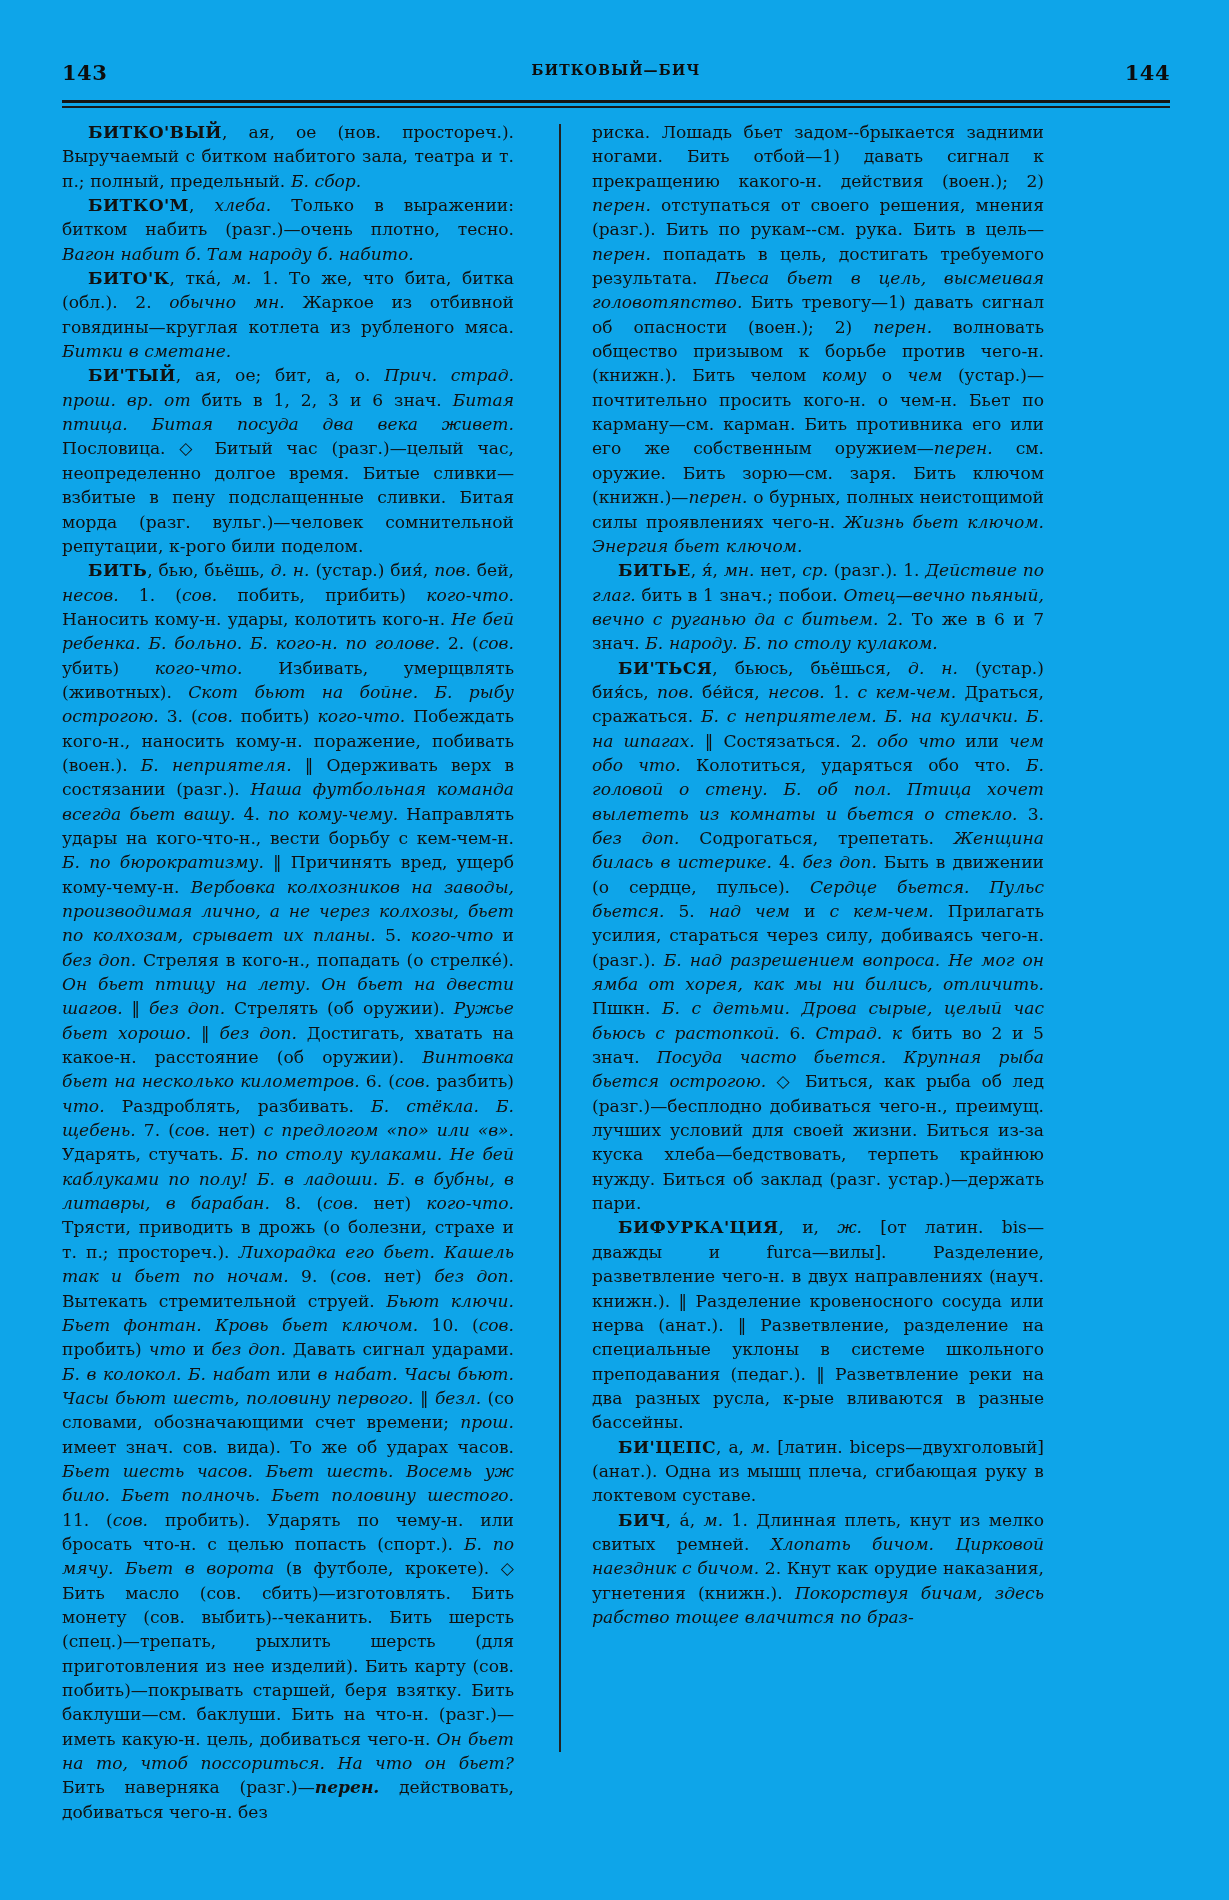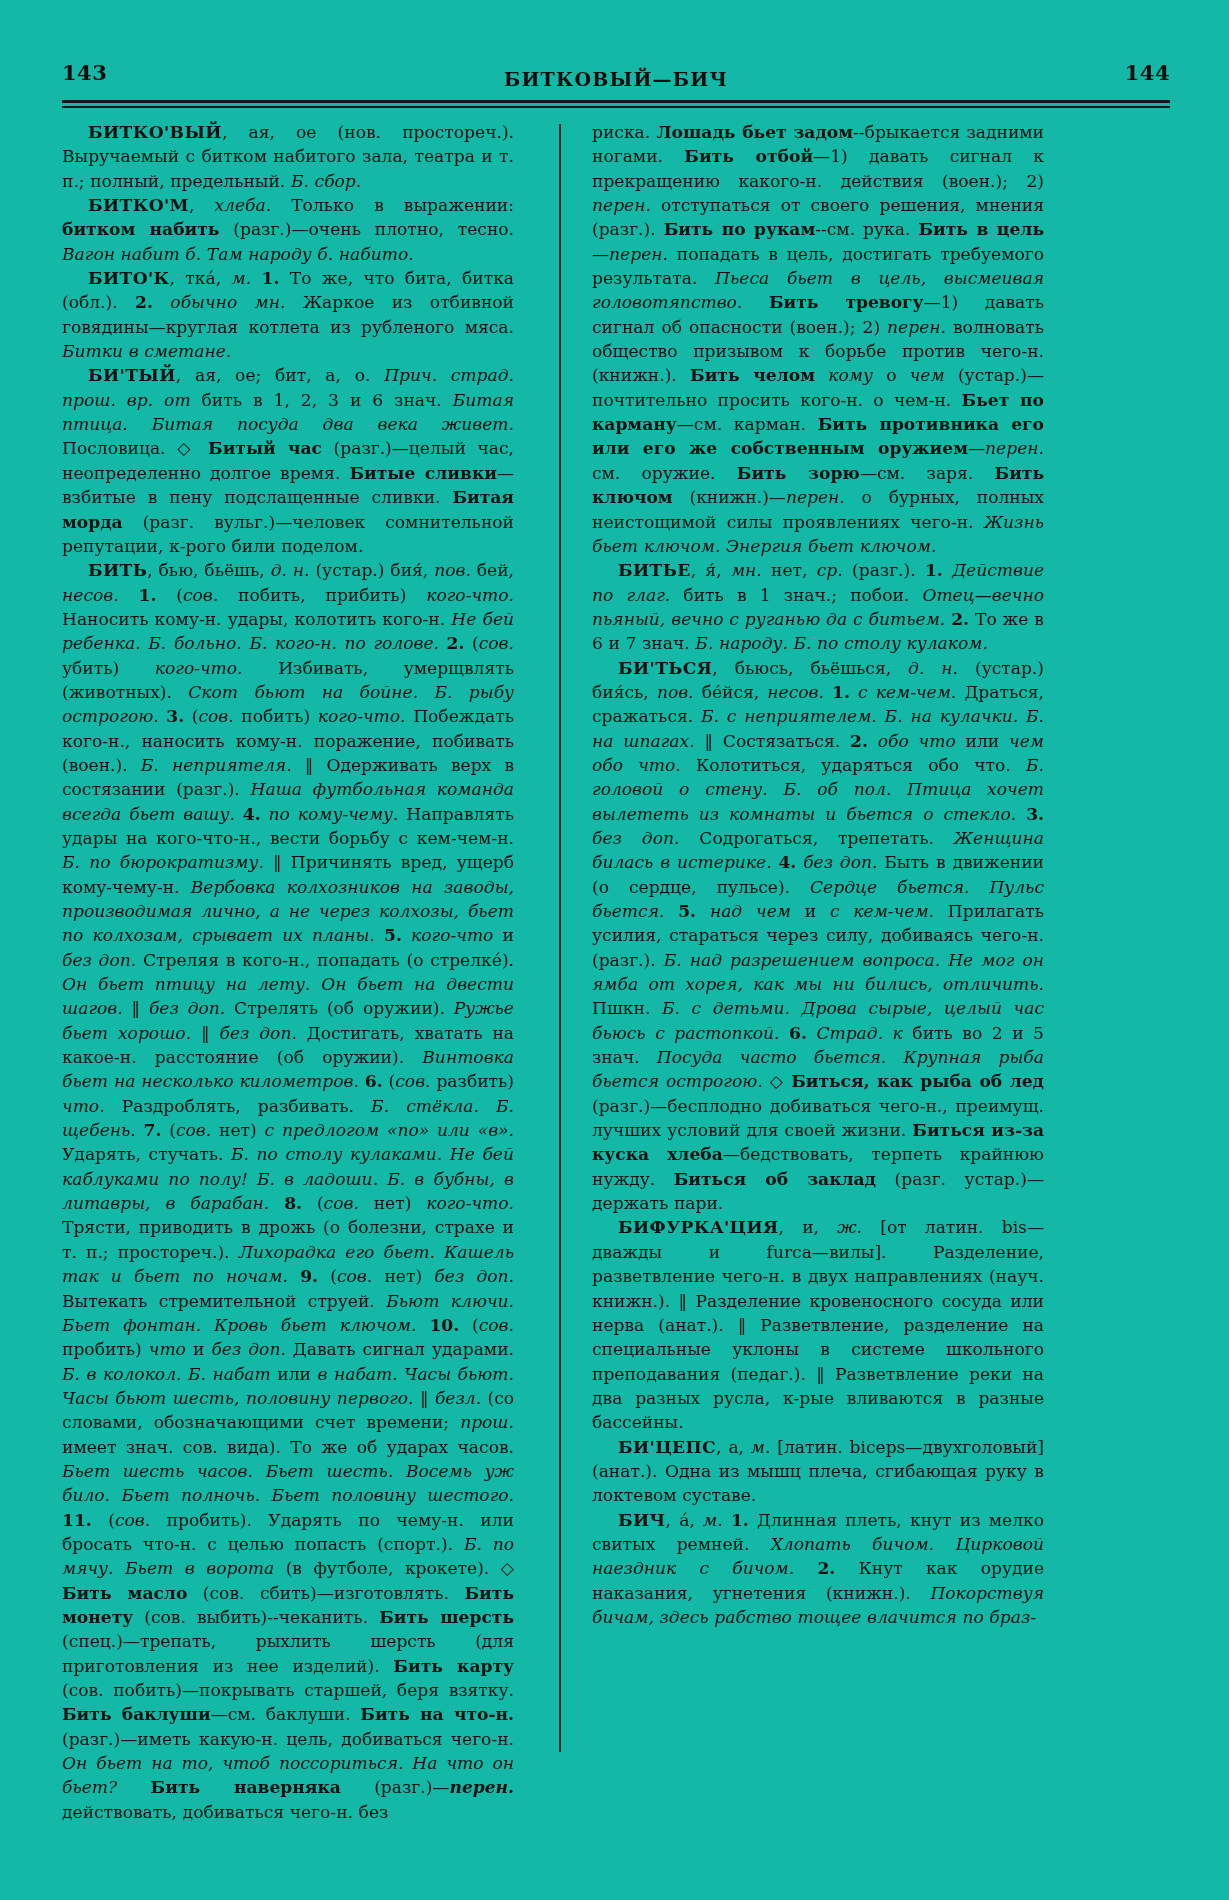--- a/index.html
+++ b/index.html
@@ -13,21 +13,21 @@
     font-family: "DejaVu Serif", "Liberation Serif", serif;
     color: #111111;
     position: relative;
     overflow: hidden;
   }
   .page {
     position: absolute;
     left: 0; top: 0;
     width: 1229px;
     height: 1900px;
-    background: #14b8a6;
+    background: #0ea5e9;
   }
   
   .header {
     position: absolute;
     left: 62px;
     top: 60px;
     width: 1108px;
     height: 44px;
   }
   .folio {
@@ -38,25 +38,25 @@
     font-size: 21px;
     letter-spacing: 0.5px;
     color: #0d0d0d;
   }
   .folio-left { left: 0; }
   .folio-right { right: 0; text-align: right; }
   .runhead {
     position: absolute;
     left: 0;
     right: 0;
-    top: 8px;
+    top: 2px;
     text-align: center;
     font-family: "DejaVu Serif", "Liberation Serif", serif;
     font-weight: bold;
-    font-size: 19px;
+    font-size: 14px;
     letter-spacing: 1.2px;
     color: #0d0d0d;
   }
   .rule-thick {
     position: absolute;
     left: 62px;
     top: 100px;
     width: 1108px;
     height: 3px;
     background: #151515;
@@ -104,21 +104,21 @@
     text-align: justify;
   }
   p.par.cont {
     text-indent: 0;
   }
   
   .hw {
     font-weight: bold;
     letter-spacing: 0.4px;
   }
-  .b { font-weight: bold; }
+  .b { font-weight: normal; }
   .i { font-style: italic; }
   .bi { font-weight: bold; font-style: italic; }
   .dia { font-weight: normal; }
 </style>
 </head>
 <body>
 
 <div class="page">
 
   <div class="header">

